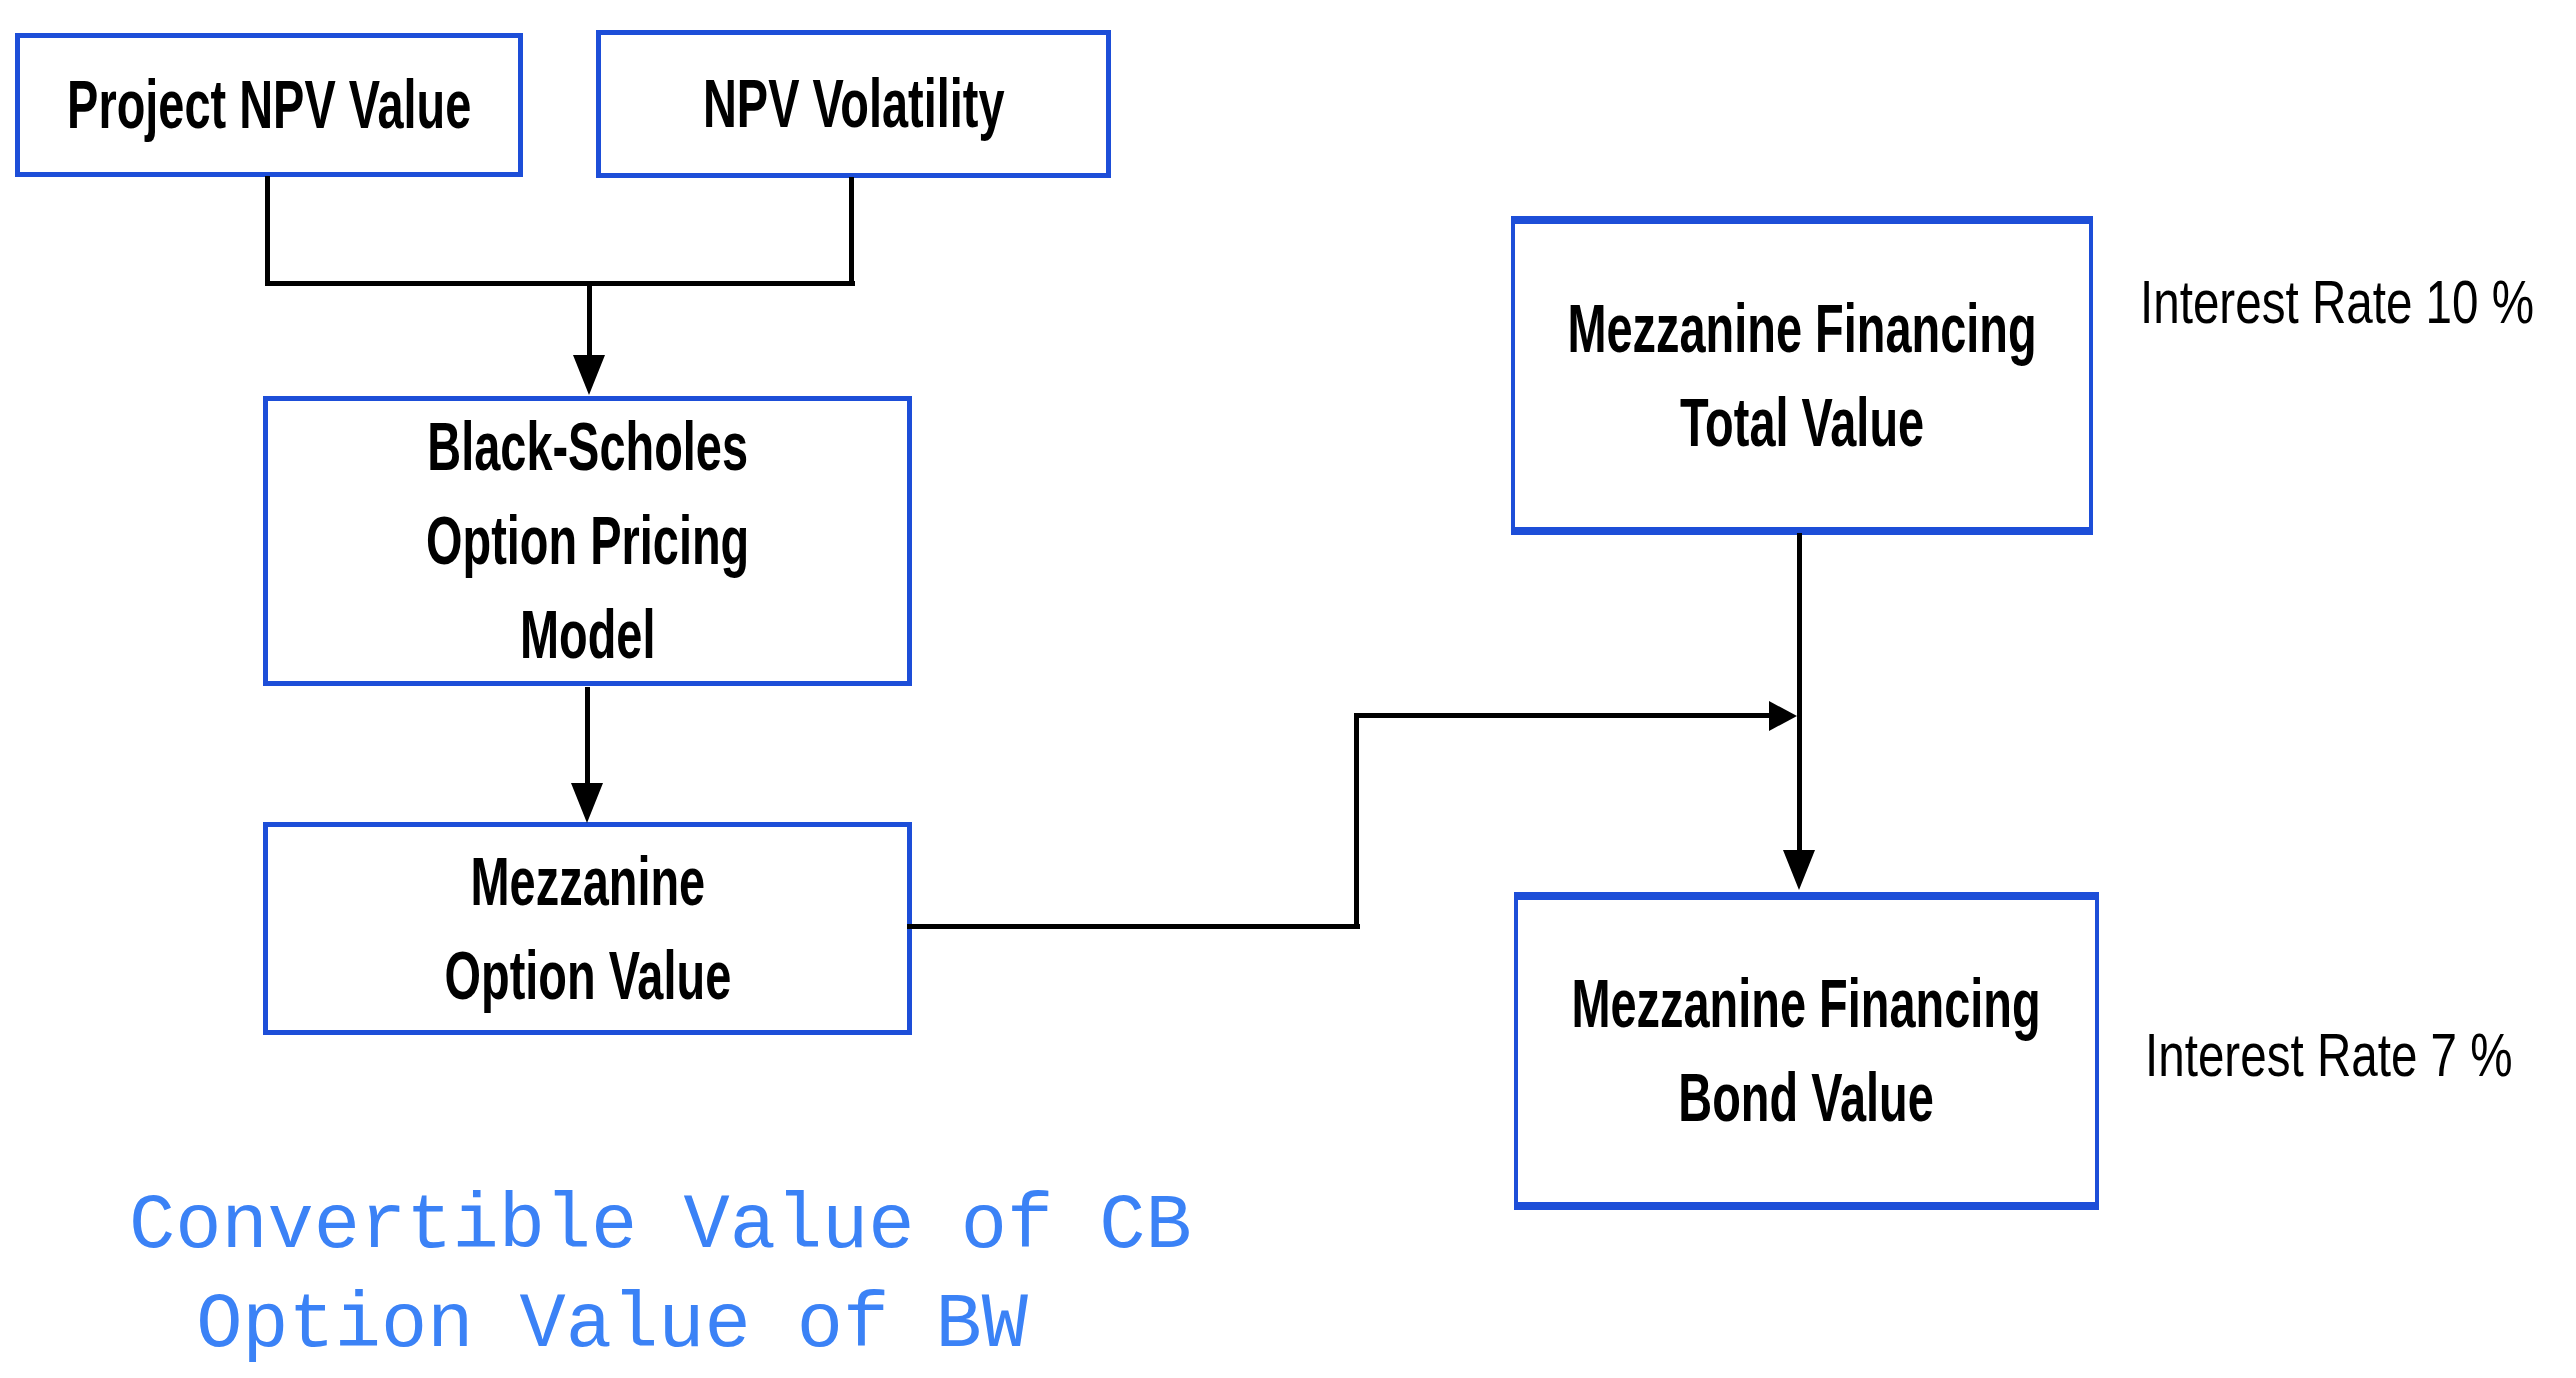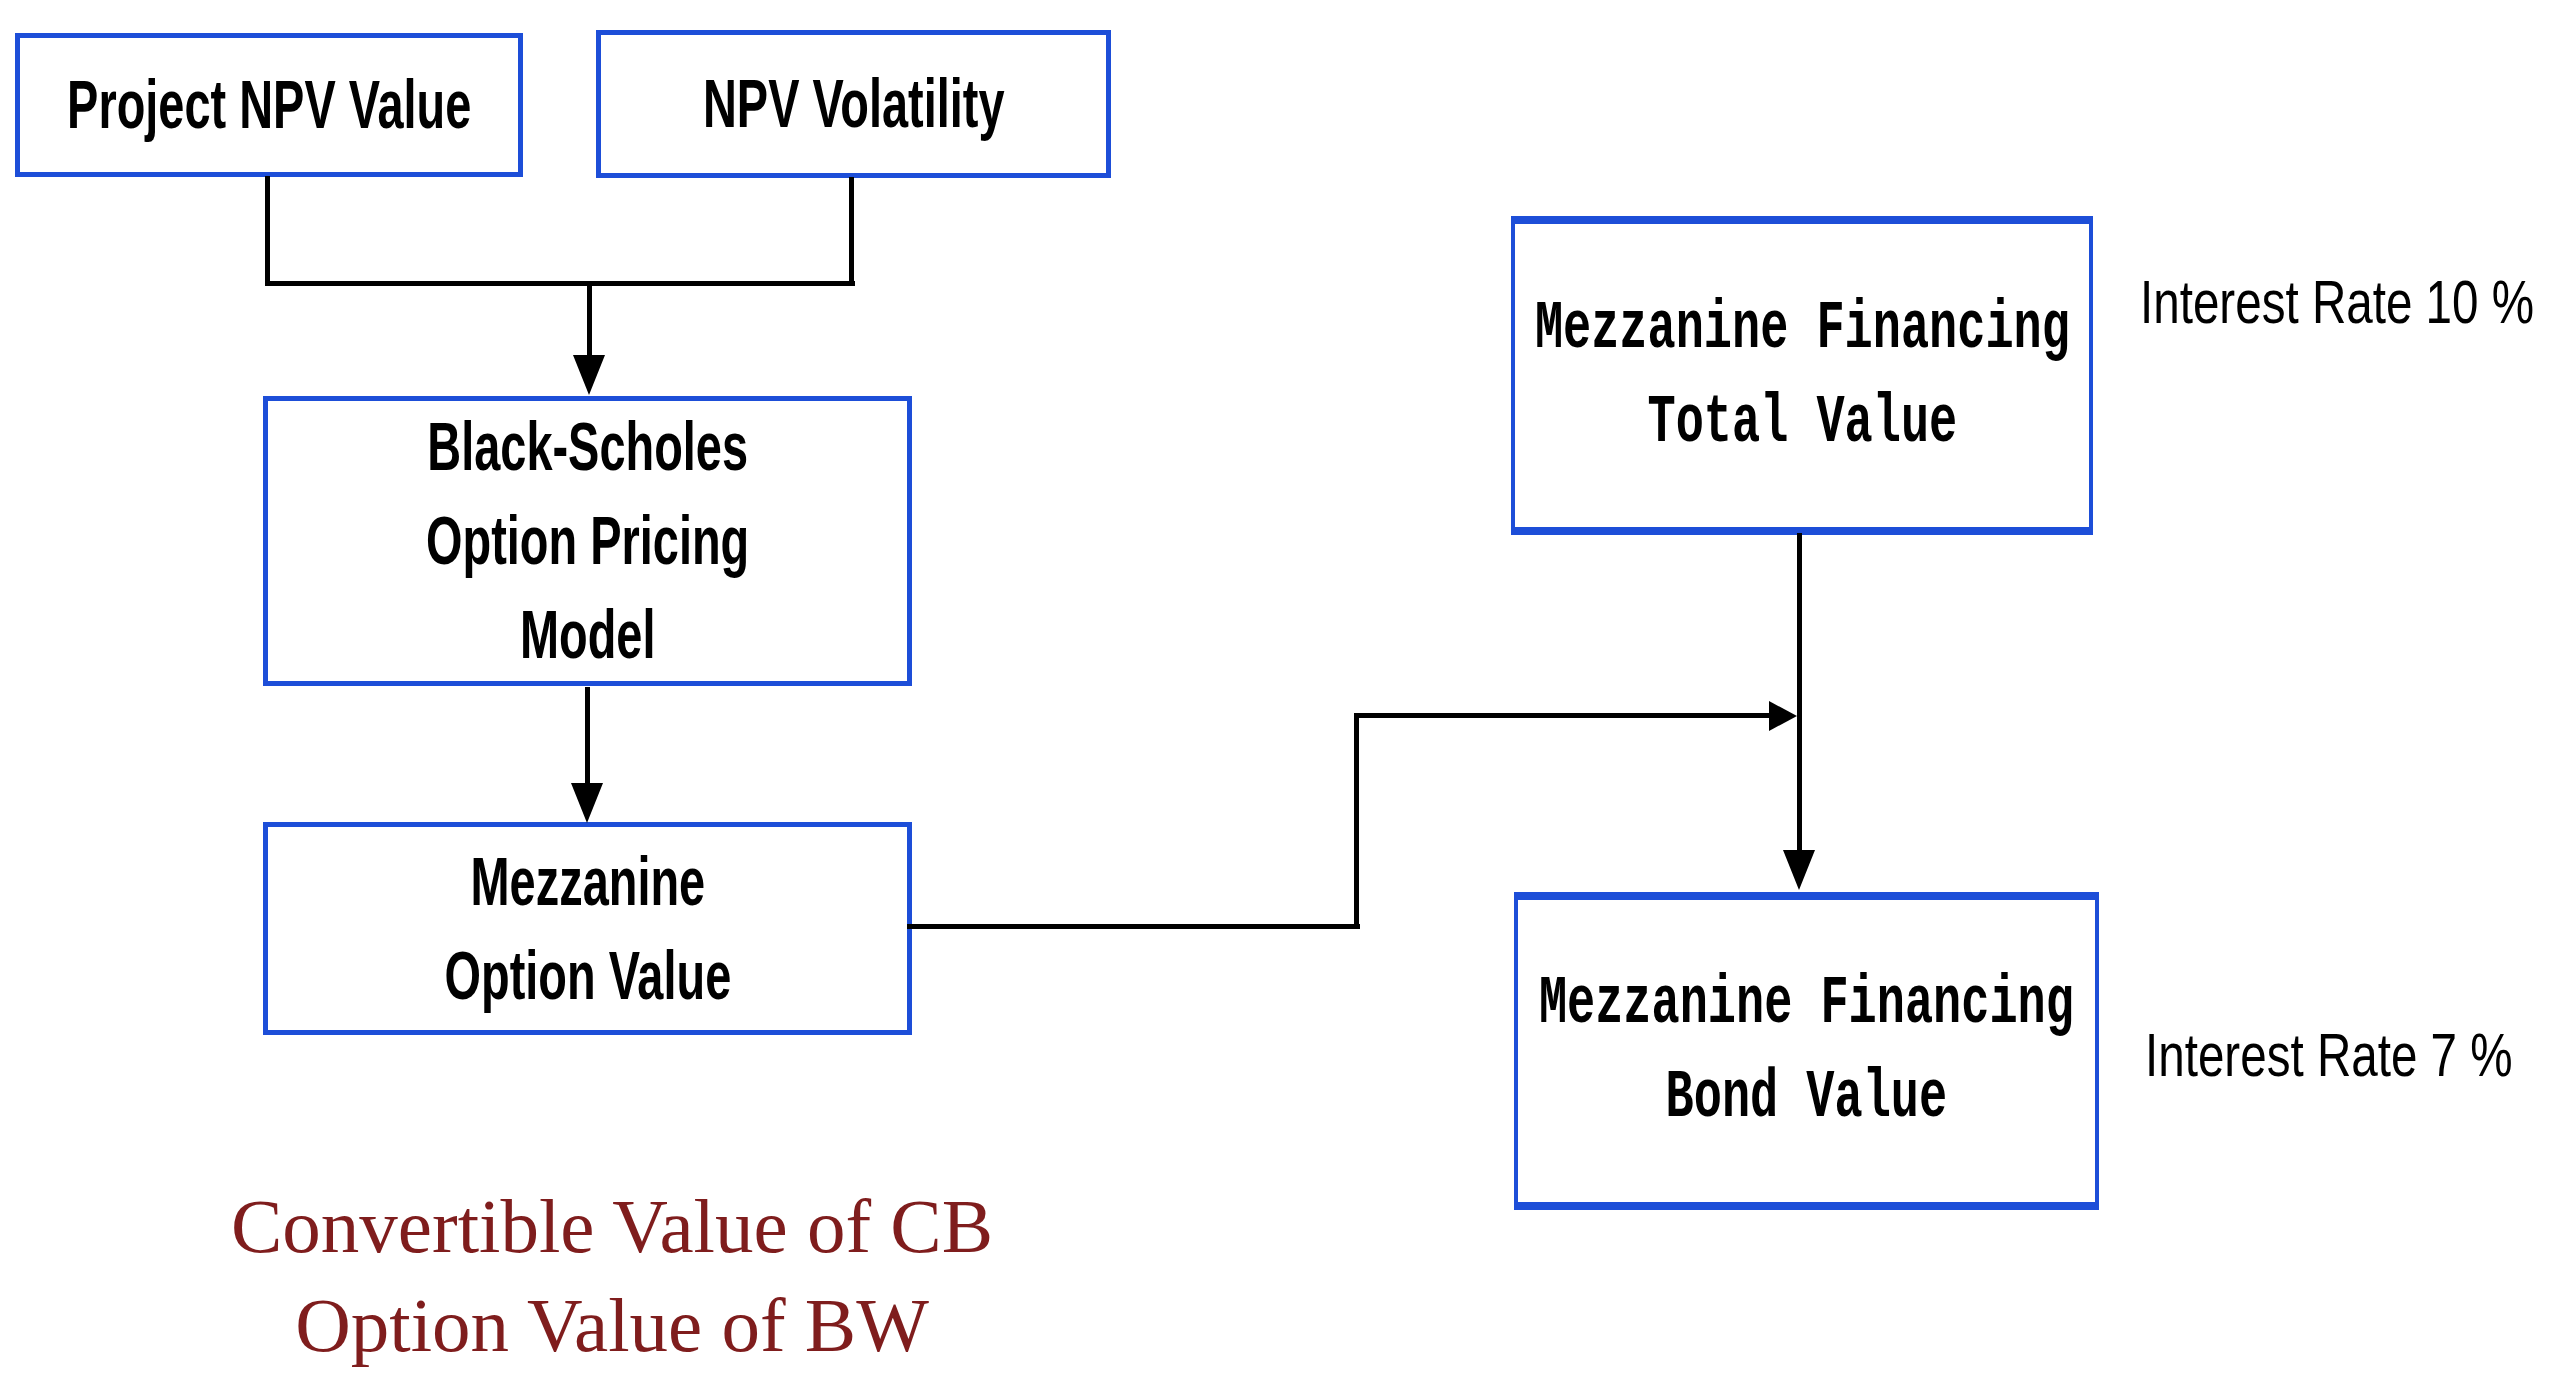--- a/index.html
+++ b/index.html
@@ -21,21 +21,20 @@
     position: absolute;
     box-sizing: border-box;
     background: #ffffff;
     border: 5px solid #1d4ed8;
     display: flex;
     align-items: center;
     justify-content: center;
   }
   .box.heavy {
     border-width: 8px 4px 8px 4px;
-    font-family: Liberation Mono, monospace;
   }
   .box .label {
     font-weight: bold;
     font-size: 69px;
     line-height: 94px;
     color: #000000;
     text-align: center;
     transform: scaleX(0.68);
     transform-origin: center center;
   }
@@ -73,24 +72,24 @@
     transform: scaleX(0.78);
     transform-origin: left center;
   }
   #interest-total { left: 2140px; top: 258px; }
   #interest-bond  { left: 2145px; top: 1011px; }
 
   
   #note {
     position: absolute;
     left: 129px; top: 1177px; width: 966px;
-    font-family: Liberation Serif, serif;
+    font-family: Liberation Mono, monospace;
     font-size: 77px;
     line-height: 99px;
-    color: #7f1d1d;
+    color: #3b82f6;
     text-align: center;
   }
   #note div { white-space: nowrap; }
 
   
   .cline {
     position: absolute;
     background: #000000;
   }
   .arrow-down {

